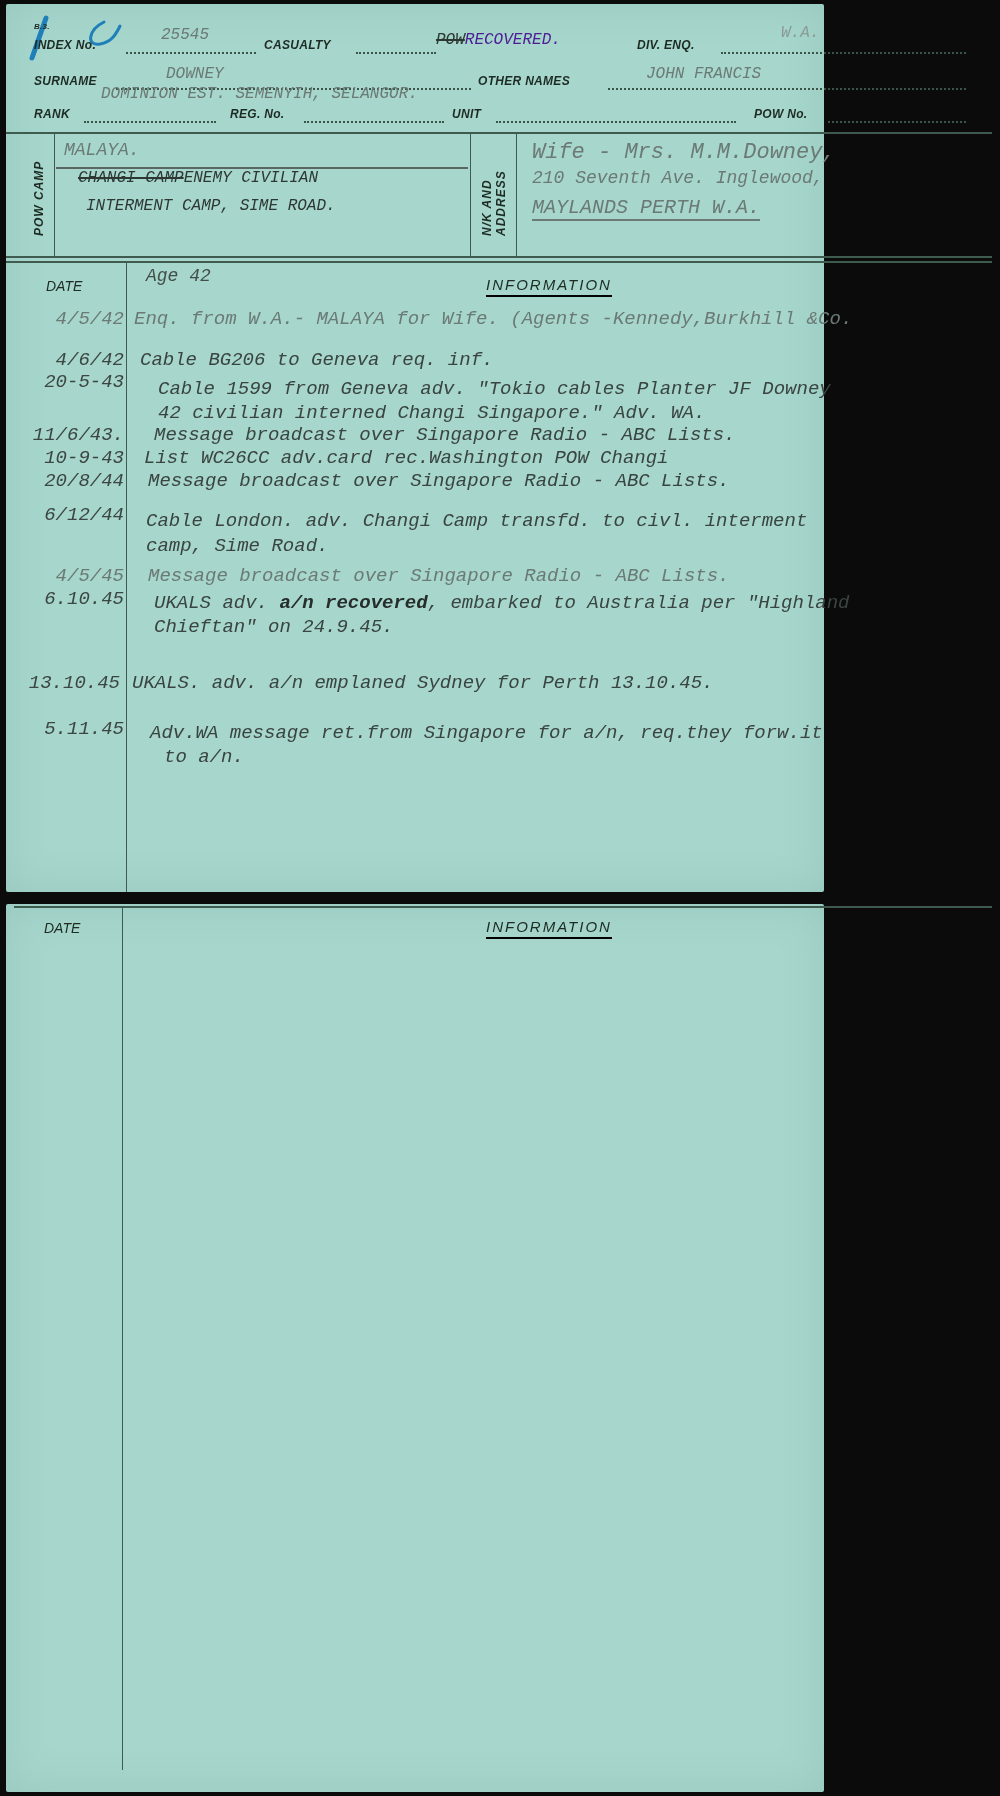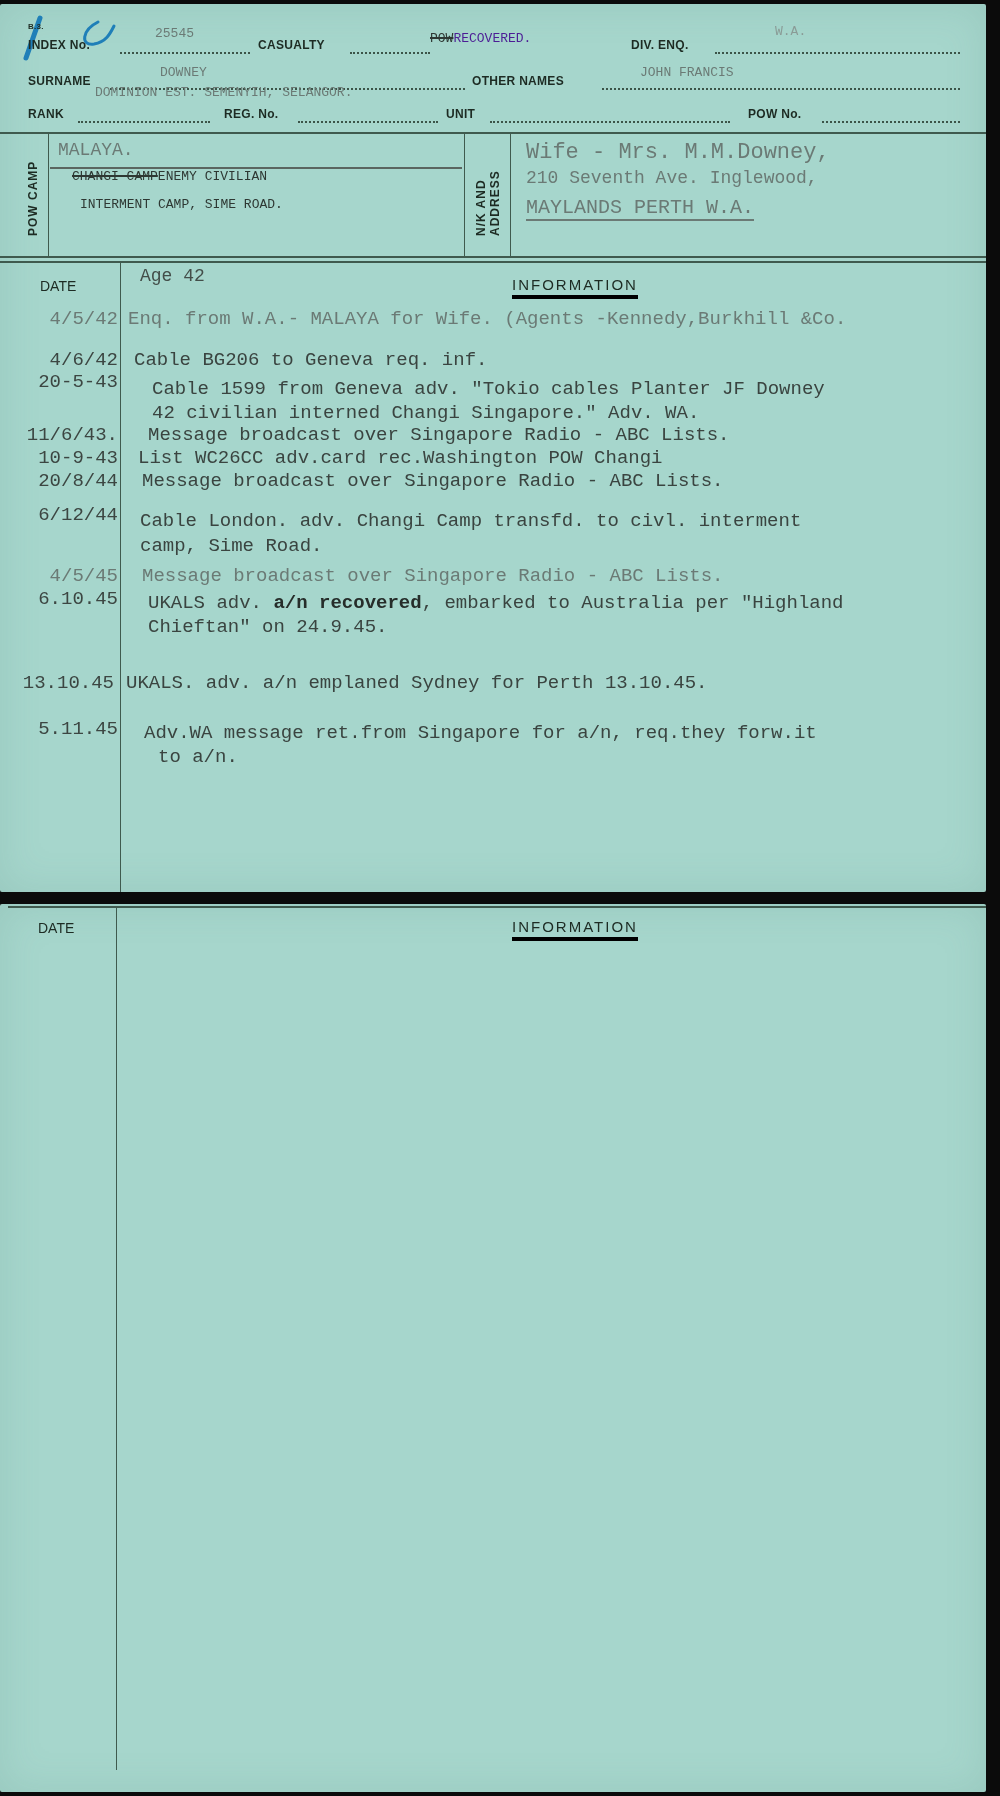--- a/index.html
+++ b/index.html
@@ -1,41 +1,42 @@
 <!DOCTYPE html>
 <html><head>
 <meta charset="utf-8">
 <style>
   html, body { margin: 0; padding: 0; }
   body {
     width: 1000px; height: 1796px; background: #0b0b0b; position: relative; overflow: hidden;
     font-family: "Liberation Mono", "DejaVu Sans Mono", monospace;
   }
   .card {
-    position: absolute; background: #a6d6cc; left: 0; width: 986px;
+    position: absolute; background: #a6d6cc; left: 6px; width: 818px;
     box-shadow: inset 0 0 40px rgba(90,140,130,0.18);
+    font-style: italic;
   }
   .card.front { top: 4px; height: 888px; border-radius: 2px; }
   .card.back  { top: 904px; height: 888px; border-radius: 2px; }
 
   .label { font-family: "Liberation Sans", "DejaVu Sans", sans-serif; font-weight: bold; color: #1d2b23; font-size: 12px; letter-spacing: 0.3px; position: absolute; }
   .small { font-size: 8px; }
   .dots { position: absolute; border-bottom: 2px dotted #3b5448; height: 0; }
-  .typed { position: absolute; color: #5d6d68; font-size: 13px; white-space: pre; }
+  .typed { position: absolute; color: #5d6d68; font-size: 16px; white-space: pre; }
   .typed.dark { color: #2e3833; }
   .typed.med { color: #434e49; }
   .strike { text-decoration: line-through; text-decoration-thickness: 2px; color: #2e3833; }
   .hline { position: absolute; height: 0; border-top: 2px solid #3f5a4e; }
   .vline { position: absolute; width: 0; border-left: 1.5px solid #3f5a4e; }
   .vertlabel {
     position: absolute; font-family: "Liberation Sans", "DejaVu Sans", sans-serif; font-weight: bold;
     color: #1d2b23; font-size: 12px; letter-spacing: 1px; transform: rotate(-90deg); transform-origin: left top; white-space: nowrap; line-height: 13px;
   }
   .pen { position: absolute; }
-  .info-head { position: absolute; font-family: "Liberation Sans", "DejaVu Sans", sans-serif; color: #1d2b23; font-size: 15px; letter-spacing: 2px; border-bottom: 4px solid #000000; padding-bottom: 2px; margin-left: 32px; }
+  .info-head { position: absolute; font-family: "Liberation Sans", "DejaVu Sans", sans-serif; color: #1d2b23; font-size: 15px; letter-spacing: 2px; border-bottom: 2px solid #000000; padding-bottom: 2px; }
   .date-head { position: absolute; font-family: "Liberation Sans", "DejaVu Sans", sans-serif; color: #1d2b23; font-size: 14px; }
   .row-date { position: absolute; text-align: right; width: 118px; left: 0; color: #3c4642; font-size: 19px; white-space: nowrap; }
   .row-text { position: absolute; left: 135px; color: #3a4440; font-size: 19px; white-space: nowrap; text-align: right; }
   .faint { color: #6b7a75; }
   .bold-seg { font-weight: bold; color: #262d2a; }
 </style>
 </head>
 <body>
 
 <div class="card front">

